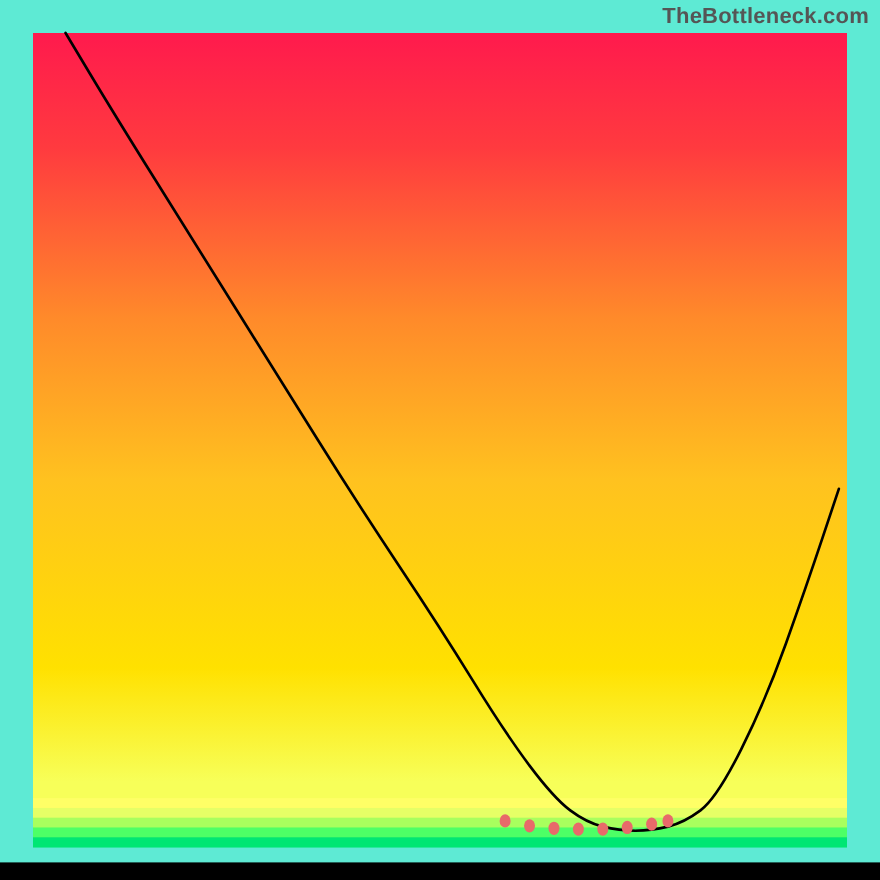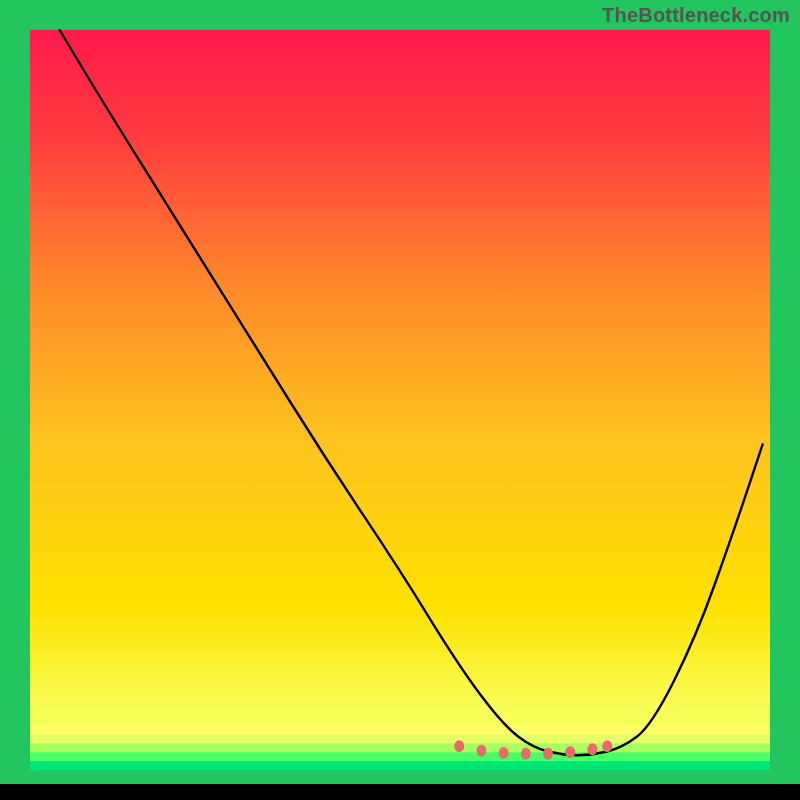--- a/index.html
+++ b/index.html
@@ -8,21 +8,21 @@
     width: 800px;
     height: 800px;
     background: #000;
     overflow: hidden;
     font-family: Arial, Helvetica, sans-serif;
   }
   .stage {
     position: relative;
     width: 800px;
     height: 784px;
-    background: #22c55e;
+    background: #5eead4;
   }
   .watermark {
     position: absolute;
     top: 4px;
     right: 10px;
     color: #555;
     font-size: 20px;
     font-weight: 600;
     letter-spacing: 0.2px;
     z-index: 5;

